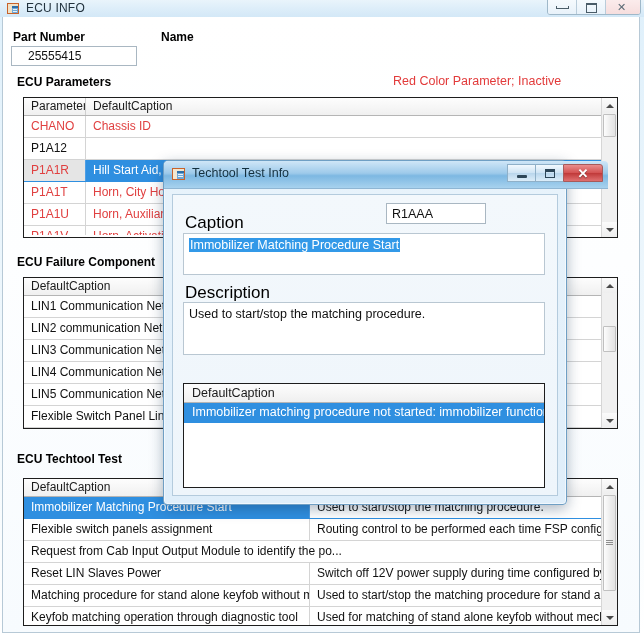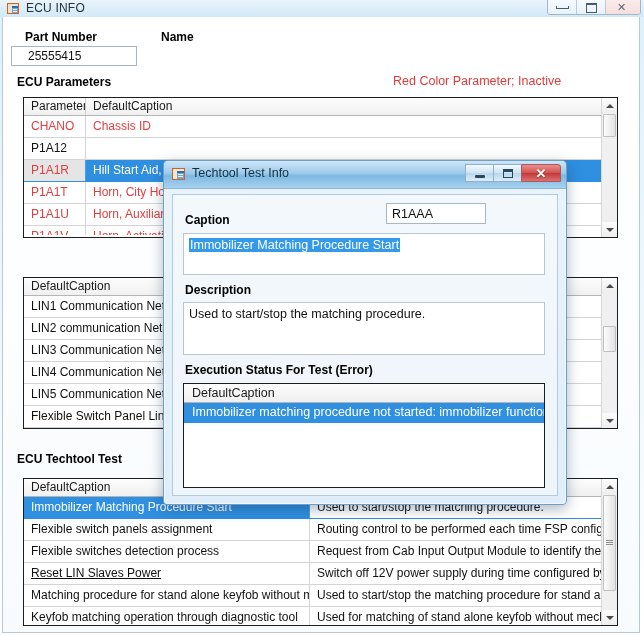--- a/index.html
+++ b/index.html
@@ -115,21 +115,21 @@
   .dialog{
     position:absolute;left:163px;top:160px;width:404px;height:345px;
     box-sizing:border-box;
     background:linear-gradient(180deg,#e8f3fb 0%,#dfeefa 100%);
     border:1px solid #6f9fc4;border-radius:5px 5px 4px 4px;
     box-shadow:0 4px 14px rgba(20,50,80,.35), 0 0 0 1px rgba(255,255,255,.55) inset;
   }
   .dlg-title{
     position:absolute;left:0;top:0;width:100%;height:27px;
     background:linear-gradient(180deg,#cfe6f7 0%,#9ecaea 45%,#7db8e2 55%,#a8d2ee 100%);
-    border-radius:4px 4px 0 0;border-bottom:1px solid #8fb6d4;
+    border-radius:4px 4px 0 0;border-bottom:1px solid #8fb6d4;padding-left:42px;
   }
   .dlg-ico{position:absolute;left:8px;top:7px;width:13px;height:12px;}
   .dlg-ttext{position:absolute;left:28px;top:5px;font-size:12.5px;color:#14303f;white-space:nowrap;}
   .dlg-btns{position:absolute;right:5px;top:3px;display:flex;}
   .dbtn{
     width:28px;height:18px;position:relative;box-sizing:border-box;
     border:1px solid #8fb0c8;border-right:none;
     background:linear-gradient(180deg,#f2f9fe 0%,#cfe4f4 48%,#b9d6ec 52%,#dcedf9 100%);
   }
   .dbtn.close{
@@ -137,21 +137,21 @@
     background:linear-gradient(180deg,#e98e8e 0%,#d45353 48%,#c03a3a 52%,#e07070 100%);
   }
   .dmin{position:absolute;left:9px;top:10px;width:10px;height:3px;background:#2d4658;border-radius:1px;}
   .dmax{position:absolute;left:9px;top:4px;width:10px;height:9px;border:1px solid #2d4658;border-top-width:3px;box-sizing:border-box;}
   .dclose{position:absolute;left:0;top:0;width:100%;height:100%;display:flex;align-items:center;justify-content:center;color:#fff;font-weight:bold;font-size:13px;text-shadow:0 1px 1px rgba(0,0,0,.4);}
   .dlg-body{
     position:absolute;left:8px;top:33px;right:8px;bottom:8px;
     background:linear-gradient(180deg,#f3f8fc 0%,#eef5fb 100%);
     border:1px solid #b4cbdd;box-sizing:border-box;
   }
-  .d-lbl{position:absolute;font-weight:bold;font-size:12px;color:#000;white-space:nowrap;}
+  .d-lbl{position:absolute;font-weight:normal;font-size:17px;color:#000;white-space:nowrap;}
   .d-input{
     position:absolute;box-sizing:border-box;background:#fff;border:1px solid #a9b7c2;
     font-size:12.5px;color:#111;padding:1px 5px;font-family:"Liberation Sans", sans-serif;
   }
   .d-box{
     position:absolute;box-sizing:border-box;background:#fff;border:1px solid #b9c7d2;
     font-size:12.5px;color:#111;padding:4px 5px;overflow:hidden;
     font-family:"Liberation Sans", sans-serif;
   }
   .hl-sel{background:#3399e8;color:#fff;padding:0 1px;}
@@ -192,21 +192,21 @@
           <span class="g-max"></span>
         </div>
       <div class="tb-btn">
           <span class="g-close">✕</span>
         </div>
     </div>
   </div>
 
   <div class="client">
 
-    <div class="lbl" style="left:22px;top:13px;">Part Number</div>
+    <div class="lbl" style="left:10px;top:13px;">Part Number</div>
     <input class="field" style="left: 8px; top: 29px; width: 126px; height: 20px;" value="25555415">
     <div class="lbl" style="left:158px;top:13px;">Name</div>
 
     <div class="section-title" style="left:14px;top:58px;">ECU Parameters</div>
     <div class="note-red" style="left:374px;top:57px;margin-left:16px;">Red Color Parameter; Inactive</div>
 
     <div class="grid-wrap" style="left:20px;top:80px;width:595px;height:141px;">
       <div class="ghead">
         <div style="width:62px;">Parameter(</div>
         <div style="flex:1;border-right:none;">DefaultCaption</div>
@@ -240,20 +240,21 @@
         <div class="sb-arrow up">
             <span class="tri-up"></span>
           </div>
         <div class="sb-thumb" style="top:16px;height:23px;"></div>
         <div class="sb-arrow down">
             <span class="tri-dn"></span>
           </div>
       </div>
     </div>
 
+    <div class="section-title" style="left:14px;top:238px;">ECU Failure Component</div>
     <div class="grid-wrap" style="left:20px;top:260px;width:595px;height:152px;">
       <div class="ghead">
         <div style="flex:1;border-right:none;">DefaultCaption</div>
       </div>
       <div>
         <div class="grow">
             <div style="flex:1;border-right:none;">LIN1 Communication Net</div>
           </div>
         <div class="grow">
             <div style="flex:1;border-right:none;">LIN2 communication Net</div>
@@ -291,25 +292,24 @@
       <div>
         <div class="grow sel">
           <div style="width:286px;">Immobilizer Matching Procedure Start</div>
           <div style="flex:1;border-right:none;background:#fff;color:#111;">Used to start/stop the matching procedure.</div>
         </div>
         <div class="grow">
           <div style="width:286px;">Flexible switch panels assignment</div>
           <div style="flex:1;border-right:none;">Routing control to be performed each time FSP configura...</div>
         </div>
         <div class="grow">
-          <div style="width:286px;">Flexible switches detection process</div>
           <div style="flex:1;border-right:none;">Request from Cab Input Output Module to identify the po...</div>
         </div>
         <div class="grow">
-          <div style="width:286px;text-decoration:underline;">Reset LIN Slaves Power</div>
+          <div style="width:286px;">Reset LIN Slaves Power</div>
           <div style="flex:1;border-right:none;">Switch off 12V power supply during time configured by P...</div>
         </div>
         <div class="grow">
           <div style="width:286px;">Matching procedure for stand alone keyfob without mech...</div>
           <div style="flex:1;border-right:none;">Used to start/stop the matching procedure for stand alon...</div>
         </div>
         <div class="grow">
           <div style="width:286px;">Keyfob matching operation through diagnostic tool</div>
           <div style="flex:1;border-right:none;">Used for matching of stand alone keyfob without mecha...</div>
         </div>
@@ -362,21 +362,20 @@
       <input class="d-input" style="left: 213px; top: 8px; width: 100px; height: 21px;" value="R1AAA">
       <div class="d-box" style="left:10px;top:38px;width:362px;height:42px;">
         <span class="hl-sel">Immobilizer Matching Procedure Start</span>
       </div>
 
       <div class="d-lbl" style="left:12px;top:88px;">Description</div>
       <div class="d-box" style="left:10px;top:107px;width:362px;height:53px;">
         <span>Used to start/stop the matching procedure.</span>
       </div>
 
-      <div class="d-lbl" style="left:12px;top:168px;">Execution Status For Test (Error)</div>
       <div class="d-grid" style="left:10px;top:188px;width:362px;height:105px;">
         <div class="dg-head">DefaultCaption</div>
         <div class="dg-row sel">Immobilizer matching procedure not started: immobilizer function inactive</div>
       </div>
     </div>
   </div>
 
 </div>
 
 </body></html>

